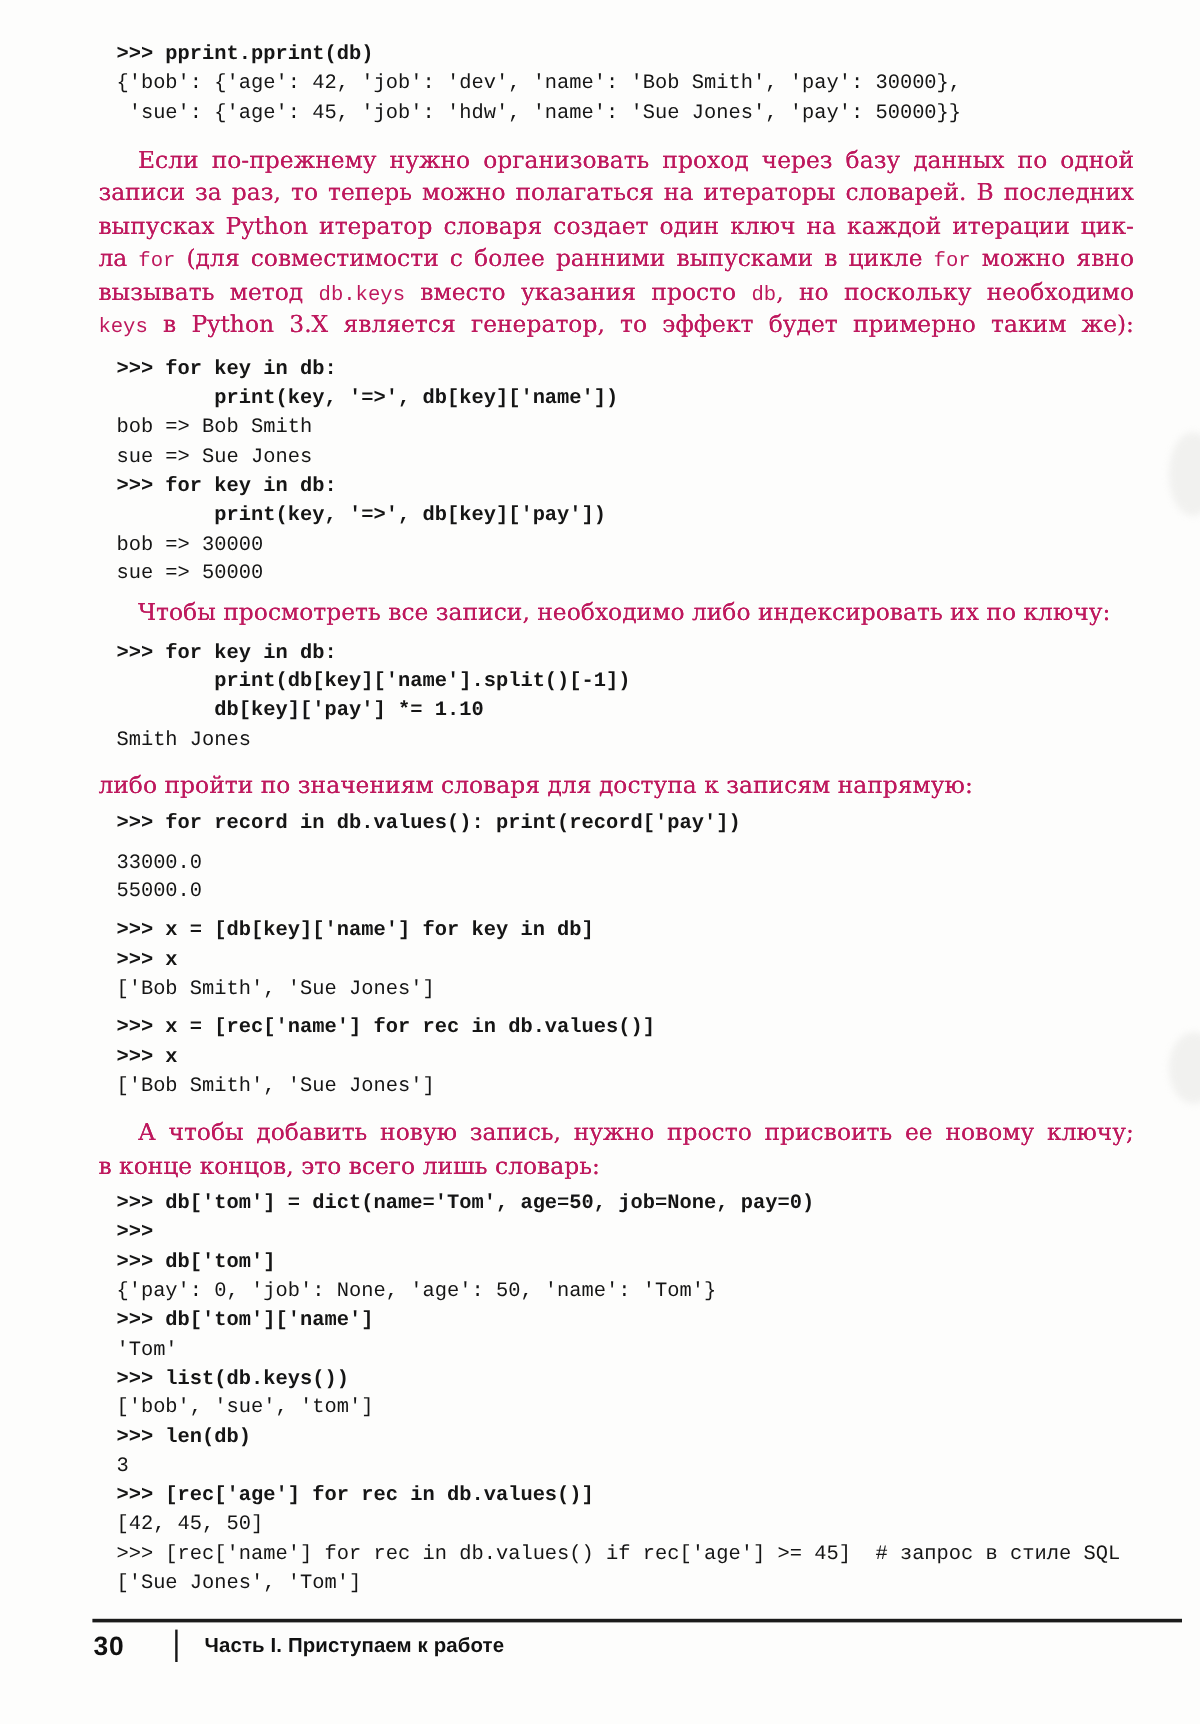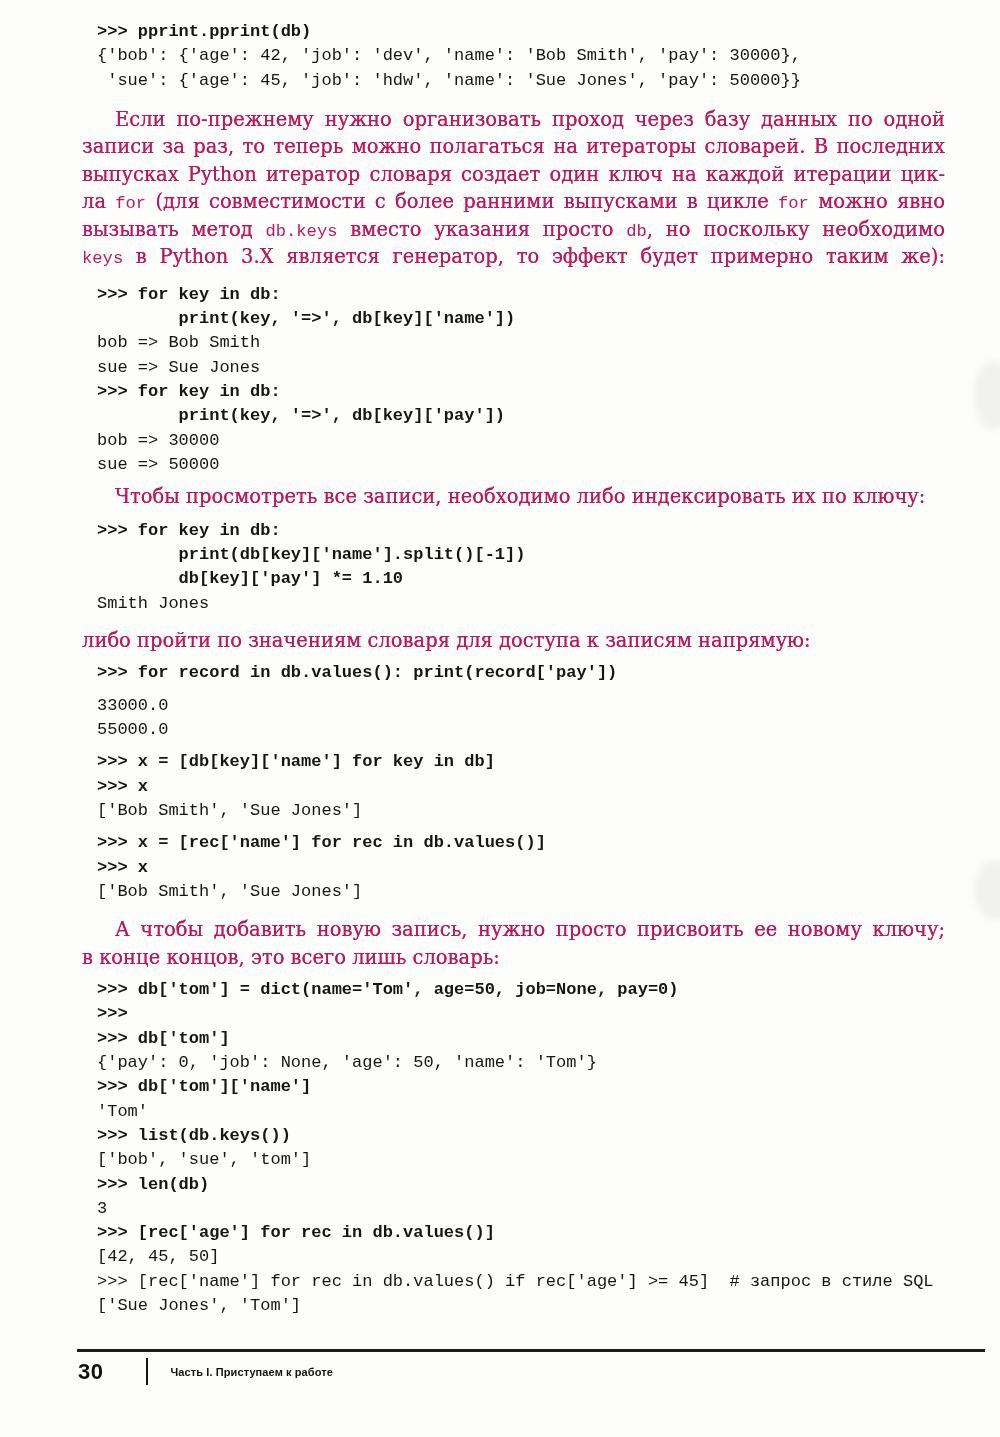--- a/index.html
+++ b/index.html
@@ -31,21 +31,21 @@
     line-height:27.5px;
     color:#be185d;
     text-shadow:0 0 0.4px currentColor;
   }
   .tline{height:27.5px;overflow:hidden;text-align:left;}
   .tline.just{text-align:justify;text-align-last:justify;}
   .just-all .tline{text-align:justify;text-align-last:justify;}
   .p-indent .tline:first-child{text-indent:33px;}
   .ic{font-family:"Liberation Mono",monospace;font-size:0.88em;text-shadow:none;margin-top:48px;}
   
-  #b1{padding-top:20px;}
+  #b1{padding-top:34px;}
   #p1{margin-top:13px;}
   #b2{margin-top:12px;}
   #p2{margin-top:6px;}
   #b3{margin-top:8px;}
   #p3{margin-top:11px;}
   #b4{margin-top:7px;}
   #p4{margin-top:12px;}
   #b5{margin-top:7px;}
   
   .footer-rule{
@@ -53,21 +53,21 @@
     width:908px;height:3px;background:#1b1b1b;
   }
   .footer{
     position:absolute;left:78px;top:1358px;
     display:flex;align-items:center;
     font-family:"Liberation Sans",sans-serif;
     font-weight:bold;color:#111;
   }
   .pageno{font-size:22px;letter-spacing:0.5px;}
   .fdiv{width:2px;height:27px;background:#161616;margin-left:43px;}
-  .ftitle{font-size:11px;margin-left:22px;letter-spacing:0.1px;}
+  .ftitle{font-size:17px;margin-left:22px;letter-spacing:0.1px;}
   
   .smudge{position:absolute;background:#e3e3e0;opacity:.45;border-radius:50%;filter:blur(3px);}
 </style>
 </head>
 <body>
 
 <div class="page">
 
   <div id="b1" class="code">
       <div class="cline b">&gt;&gt;&gt; pprint.pprint(db)</div>

